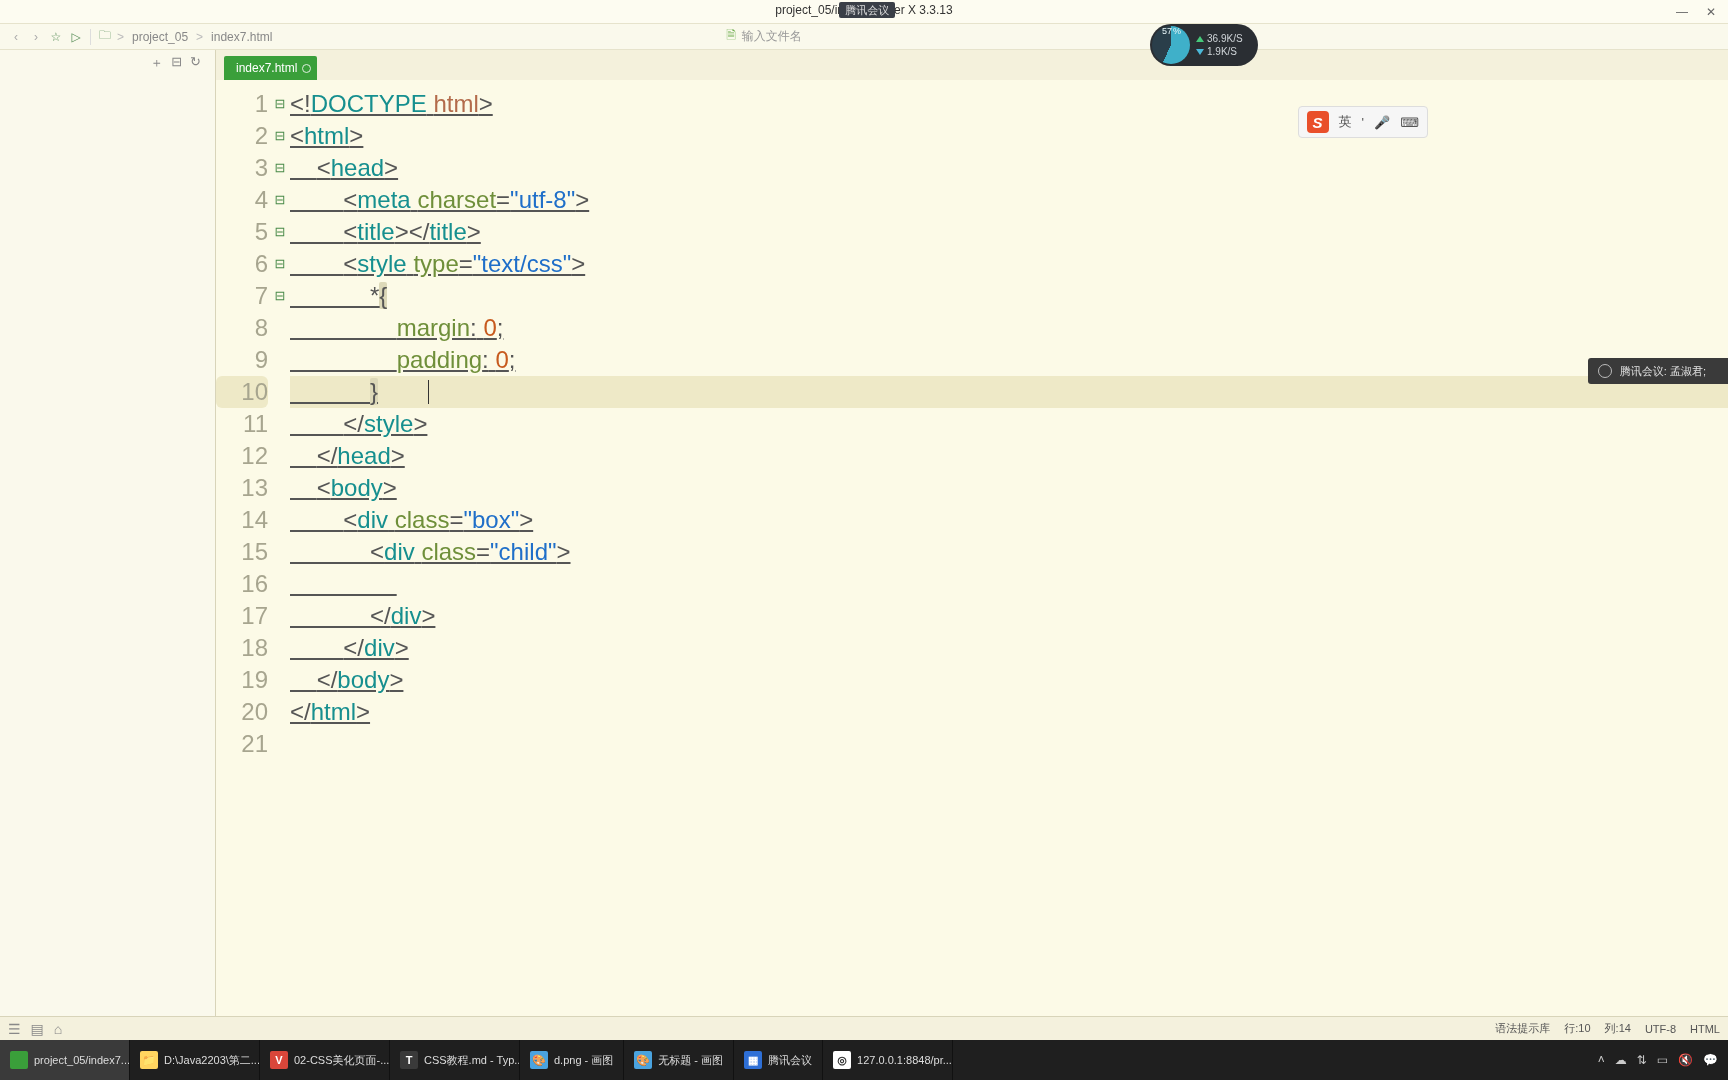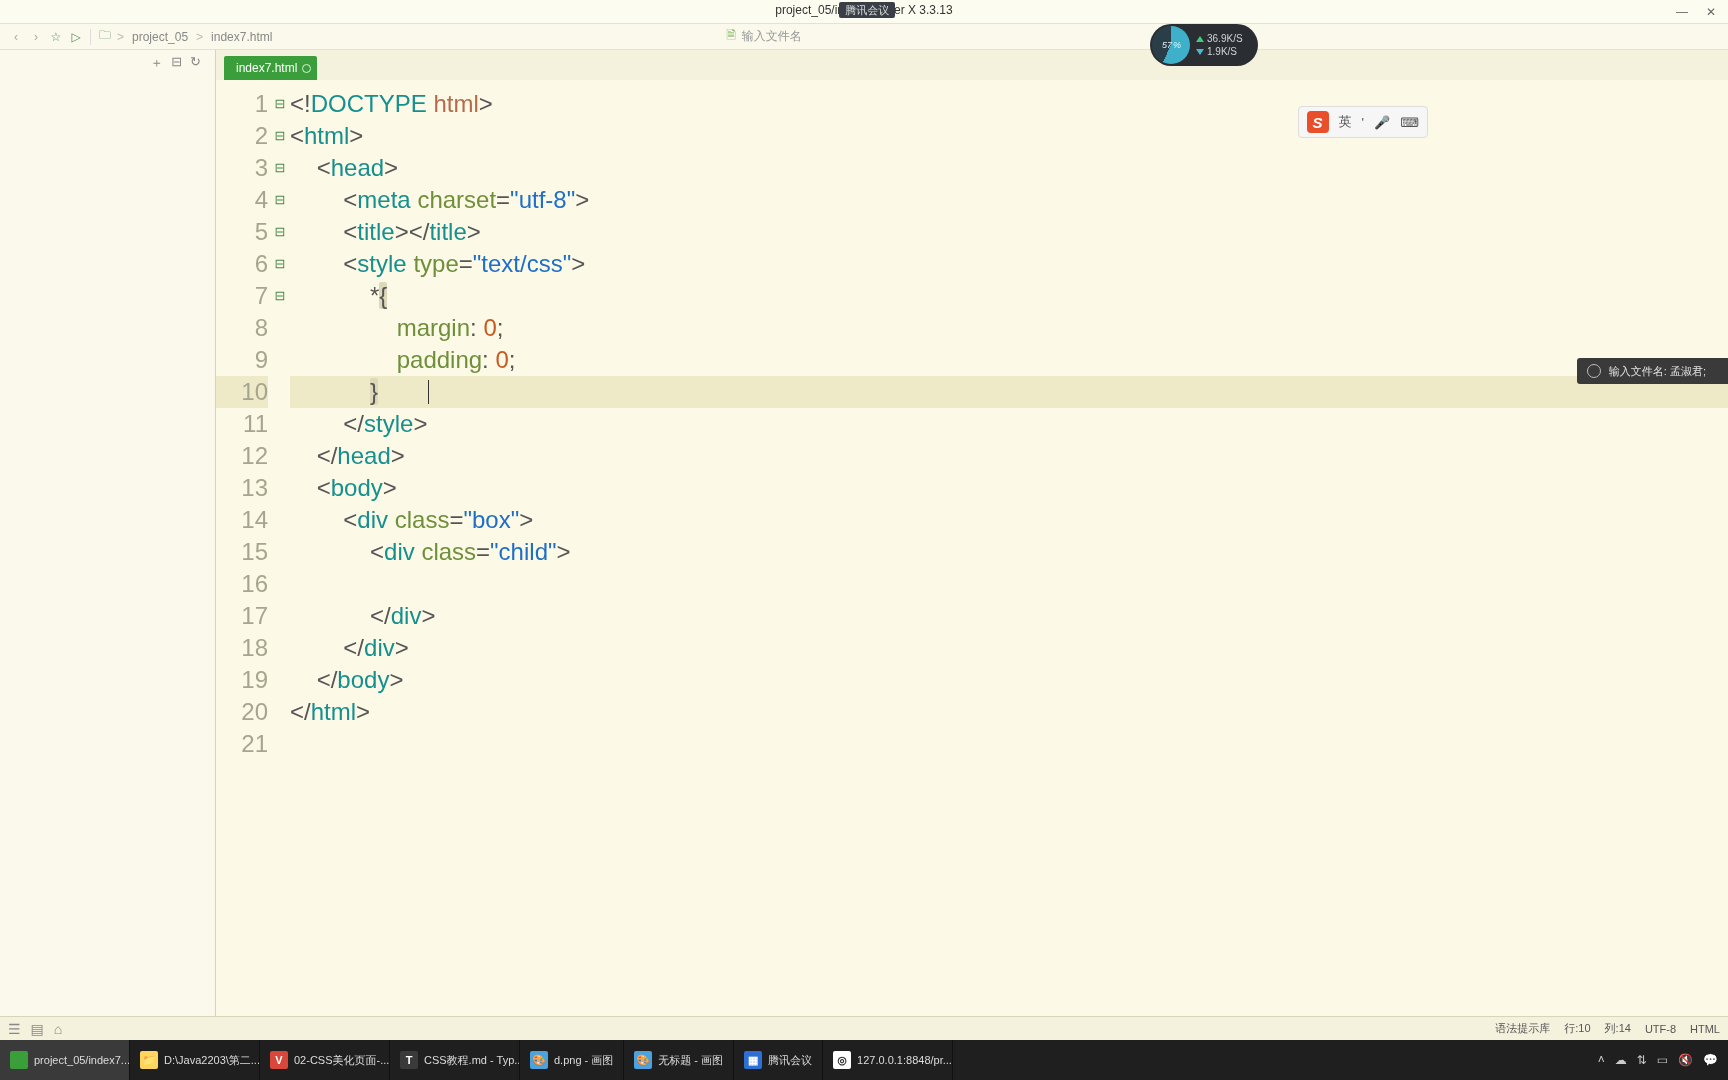--- a/index.html
+++ b/index.html
@@ -55,35 +55,35 @@
 
   
   .editor-wrap{flex:1;display:flex;flex-direction:column;min-width:0;background:var(--bg-main);}
   .tabbar{height:30px;background:#f4f1dc;display:flex;align-items:flex-end;padding-left:8px;}
   .tab{height:24px;background:var(--bg-tab-active);color:#fff;font-size:12px;padding:0 20px 0 12px;display:flex;align-items:center;border-radius:2px 2px 0 0;position:relative;}
   .tab::after{content:"";position:absolute;right:6px;top:8px;width:7px;height:7px;border-radius:50%;border:1px solid #dfeedf;}
   .editor{flex:1;display:flex;min-height:0;overflow:hidden;position:relative;}
   .gutter{width:58px;text-align:right;padding:8px 6px 8px 0;background:var(--bg-main);color:var(--gutter);font-family:Consolas,monospace;font-size:24px;line-height:32px;user-select:none;}
   .foldcol{width:12px;background:var(--bg-main);padding-top:8px;font-size:13px;line-height:32px;color:var(--fold-green);font-family:monospace;text-align:center;}
   .code{flex:1;padding:8px 0 8px 4px;font-family:Consolas,"Courier New",monospace;font-size:24px;line-height:32px;white-space:pre;color:var(--punct);position:relative;}
-  .code .line{height:32px;}
+  .code .line{height:32px;text-decoration:underline;}
   .code .line.hl{background:var(--bg-line-hl);position:relative;}
-  .hl-gutter{background:var(--bg-line-hl);}
+  .hl-gutter{background:var(--bg-line-hl);border-radius:6px;}
   .t-punct{color:var(--punct);}
   .t-tag{color:var(--tag);}
   .t-attr{color:var(--attrname);}
   .t-str{color:var(--string);}
   .t-kw{color:var(--keyword);}
   .t-num{color:var(--number);}
   .t-brace{background:#dcd8b8;border-radius:2px;}
   .cursor{display:inline-block;width:1px;height:24px;background:#333;vertical-align:middle;margin-left:50px;position:relative;top:-2px;}
 
   
   .perf-widget{position:absolute;right:470px;top:24px;width:108px;height:42px;background:#2a2e33;border-radius:21px;color:#cfd4d8;display:flex;align-items:center;font-size:10px;}
-  .perf-widget .ring{width:38px;height:38px;margin:2px;border-radius:50%;background:conic-gradient(#3fb0c9 0 57%,#2a3e4a 0 100%);display:flex;align-items:center;justify-content:center;font-size:14px;font-weight:bold;color:#e6f4f7;font-style:italic;}
+  .perf-widget .ring{width:38px;height:38px;margin:2px;border-radius:50%;background:conic-gradient(#3fb0c9 0 57%,#2a3e4a 0 100%);display:flex;align-items:flex-start;justify-content:center;font-size:14px;font-weight:bold;color:#e6f4f7;}
   .perf-widget .ring span{font-size:9px;font-weight:normal;margin-left:1px;}
   .perf-widget .nets{display:flex;flex-direction:column;gap:2px;padding-left:4px;}
   .perf-widget .up::before{content:"";display:inline-block;width:0;height:0;border-left:4px solid transparent;border-right:4px solid transparent;border-bottom:6px solid #46c97a;margin-right:3px;}
   .perf-widget .dn::before{content:"";display:inline-block;width:0;height:0;border-left:4px solid transparent;border-right:4px solid transparent;border-top:6px solid #4bb8d8;margin-right:3px;}
 
   .ime{position:absolute;right:300px;top:106px;height:32px;background:#f6f6f6;border:1px solid #ddd;border-radius:4px;display:flex;align-items:center;font-size:13px;color:#555;padding:0 8px;gap:10px;}
   .ime .s-badge{width:22px;height:22px;background:#e94f2a;color:#fff;border-radius:4px;display:flex;align-items:center;justify-content:center;font-weight:bold;font-style:italic;font-size:15px;}
 
   .speak{position:absolute;right:0;top:358px;height:26px;background:#3a3a3a;color:#e0e0e0;font-size:11px;display:flex;align-items:center;padding:0 22px 0 10px;border-radius:3px 0 0 3px;gap:8px;}
   .speak .mic{width:14px;height:14px;border:1.5px solid #bbb;border-radius:50%;position:relative;}
@@ -277,16 +277,16 @@
   <div class="ime">
     <div class="s-badge">S</div>
     <span>英</span>
     <span>'</span>
     <span>🎤</span>
     <span>⌨</span>
   </div>
 
   <div class="speak">
     <span class="mic"></span>
-    <span>输入文件名: 孟淑君;</span>
+    <span>腾讯会议: 孟淑君;</span>
   </div>
 
 </div>
 
 </body></html>

